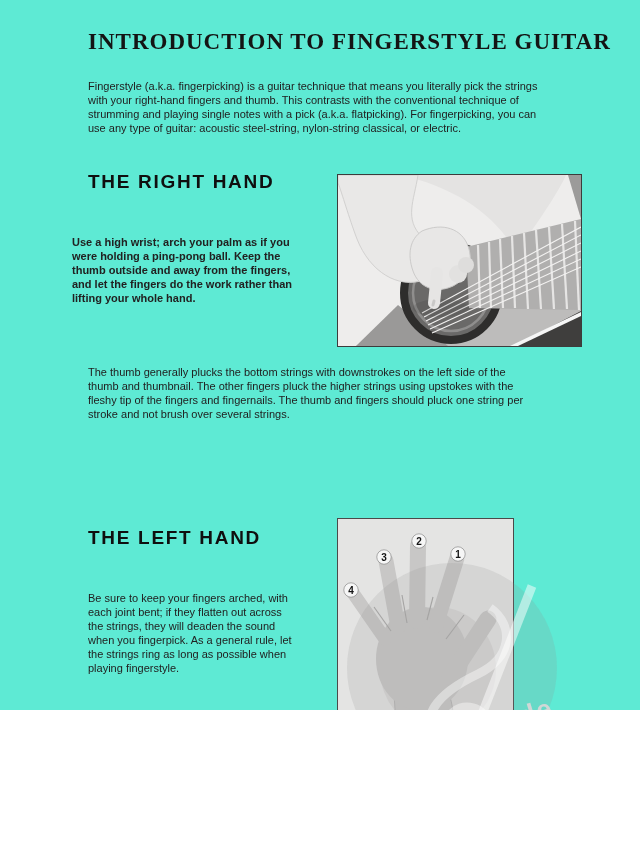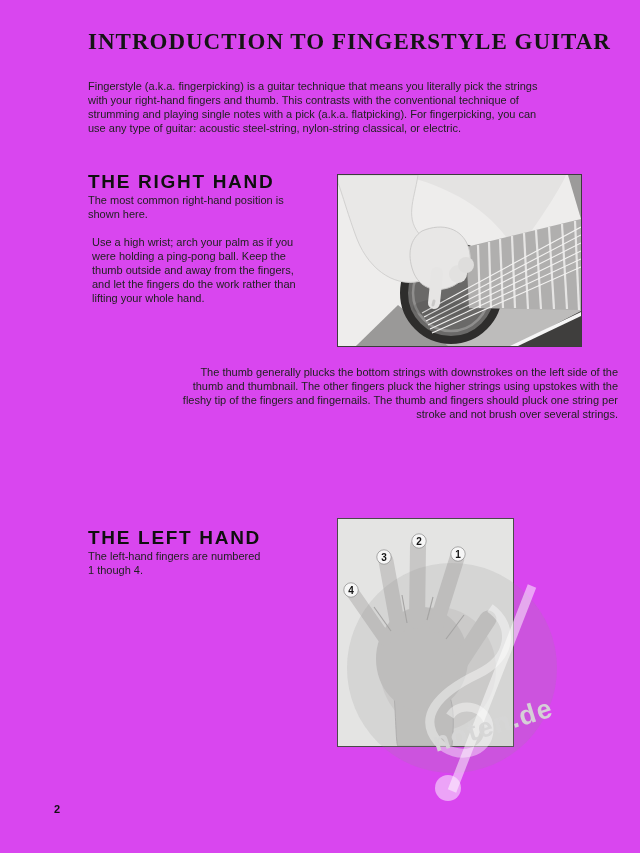--- a/index.html
+++ b/index.html
@@ -1,17 +1,17 @@
 <!DOCTYPE html>
 <html><head>
 <meta charset="utf-8">
 <style>
   html,body { margin:0; padding:0; background:#ffffff; }
   .page {
-    position:relative; width:640px; height:853px; background:#d946ef;
+    position:relative; width:640px; height:710px; background:#5eead4;
     font-family:"Liberation Sans", sans-serif; color:#212121; overflow:hidden;
   }
   .abs { position:absolute; }
   .title {
     font-family:"Liberation Serif", serif;
     font-weight:bold; font-size:23px; letter-spacing:1px;
     color:#141414; white-space:nowrap;
   }
   .para {
     font-size:11px; line-height:14px; white-space:pre-line; color:#212121;
@@ -34,24 +34,22 @@
 
   <div class="abs title" style="left:88px; top:29px;">INTRODUCTION TO FINGERSTYLE GUITAR</div>
 
   <div class="abs para" style="left:88px; top:79px; width:520px;">Fingerstyle (a.k.a. fingerpicking) is a guitar technique that means you literally pick the strings
 with your right-hand fingers and thumb. This contrasts with the conventional technique of
 strumming and playing single notes with a pick (a.k.a. flatpicking). For fingerpicking, you can
 use any type of guitar: acoustic steel-string, nylon-string classical, or electric.</div>
 
   <div class="abs section-heading" style="left:88px; top:171px;">THE RIGHT HAND</div>
 
-  <div class="abs para" style="left:88px; top:193px; width:250px;">The most common right-hand position is
-shown here.</div>
 
-  <div class="abs para" style="left:92px; top:235px; width:250px;">Use a high wrist; arch your palm as if you
+  <div class="abs para" style="left:72px; top:235px; width:250px;font-weight:bold;">Use a high wrist; arch your palm as if you
 were holding a ping-pong ball. Keep the
 thumb outside and away from the fingers,
 and let the fingers do the work rather than
 lifting your whole hand.</div>
 
   <div class="abs photo-frame" style="left:337px; top:174px; width:243px; height:171px;">
     <svg width="243" height="171" viewBox="0 0 243 171">
       <rect width="243" height="171" fill="#eeedec"></rect>
 
       <path d="M 62,0 C 118,12 160,42 178,78 C 204,42 222,14 228,0 Z" fill="#e4e3e2"></path>
@@ -93,31 +91,35 @@
       <path d="M 0,0 L 80,0 C 76,26 66,44 84,62 C 97,79 97,93 86,105 C 60,114 32,97 19,64 C 11,43 4,18 0,8 Z" fill="#e9e8e7" stroke="#d2d1d0" stroke-width="1"></path>
 
       <path d="M 84,56 C 105,47 124,54 130,71 C 136,88 130,103 115,111 C 98,119 81,113 75,96 C 69,79 72,64 84,56 Z" fill="#e8e7e6" stroke="#cccbca" stroke-width="1"></path>
       <circle cx="120" cy="99" r="9" fill="#e2e1e0"></circle>
       <circle cx="128" cy="90" r="8" fill="#dedddc"></circle>
       <line x1="99" y1="98" x2="96" y2="128" stroke="#e6e5e4" stroke-width="12" stroke-linecap="round"></line>
       <line x1="96" y1="126" x2="95" y2="130" stroke="#c9c8c7" stroke-width="3" stroke-linecap="round"></line>
     </svg>
   </div>
 
-  <div class="abs para" style="left:88px; top:365px; width:530px;text-align:right;">The thumb generally plucks the bottom strings with downstrokes on the left side of the
+  <div class="abs para" style="left:88px; top:365px; width:530px;">The thumb generally plucks the bottom strings with downstrokes on the left side of the
 thumb and thumbnail. The other fingers pluck the higher strings using upstokes with the
 fleshy tip of the fingers and fingernails. The thumb and fingers should pluck one string per
 stroke and not brush over several strings.</div>
 
 
   <div class="abs section-heading" style="left:88px; top:527px;">THE LEFT HAND</div>
 
-  <div class="abs para" style="left:88px; top:549px; width:250px;">The left-hand fingers are numbered
-1 though 4.</div>
 
+  <div class="abs para" style="left:88px; top:591px; width:255px;">Be sure to keep your fingers arched, with
+each joint bent; if they flatten out across
+the strings, they will deaden the sound
+when you fingerpick. As a general rule, let
+the strings ring as long as possible when
+playing fingerstyle.</div>
 
   <div class="abs photo-frame" style="left:337px; top:518px; width:175px; height:227px; border-color:#4a4a4a;">
     <svg width="175" height="227" viewBox="0 0 175 227">
       <rect width="175" height="227" fill="#e4e4e3"></rect>
       <ellipse cx="100" cy="150" rx="58" ry="62" fill="#d8d7d6"></ellipse>
 
       <g fill="#c8c7c6" stroke="#b0afae" stroke-width="0.8">
         <path d="M 56,176 C 58,200 58,227 60,227 L 114,227 C 116,205 116,190 112,178 Z"></path>
         <ellipse cx="84" cy="140" rx="46" ry="52" stroke="none"></ellipse>
       </g>

